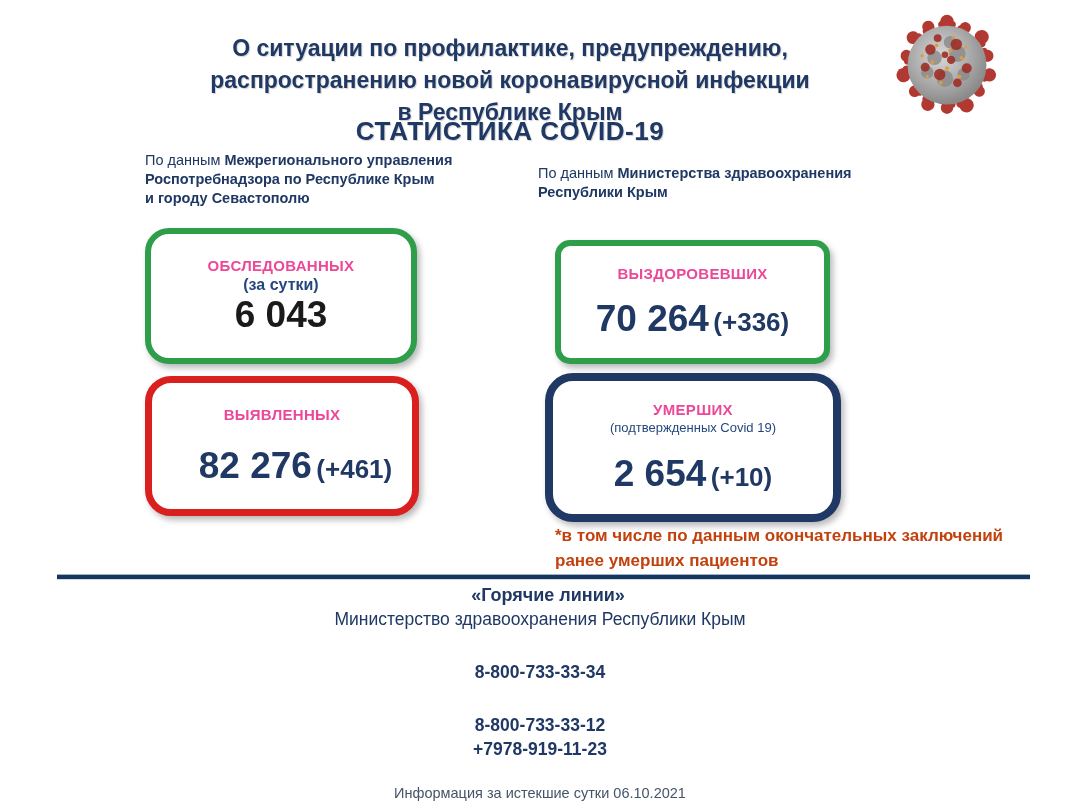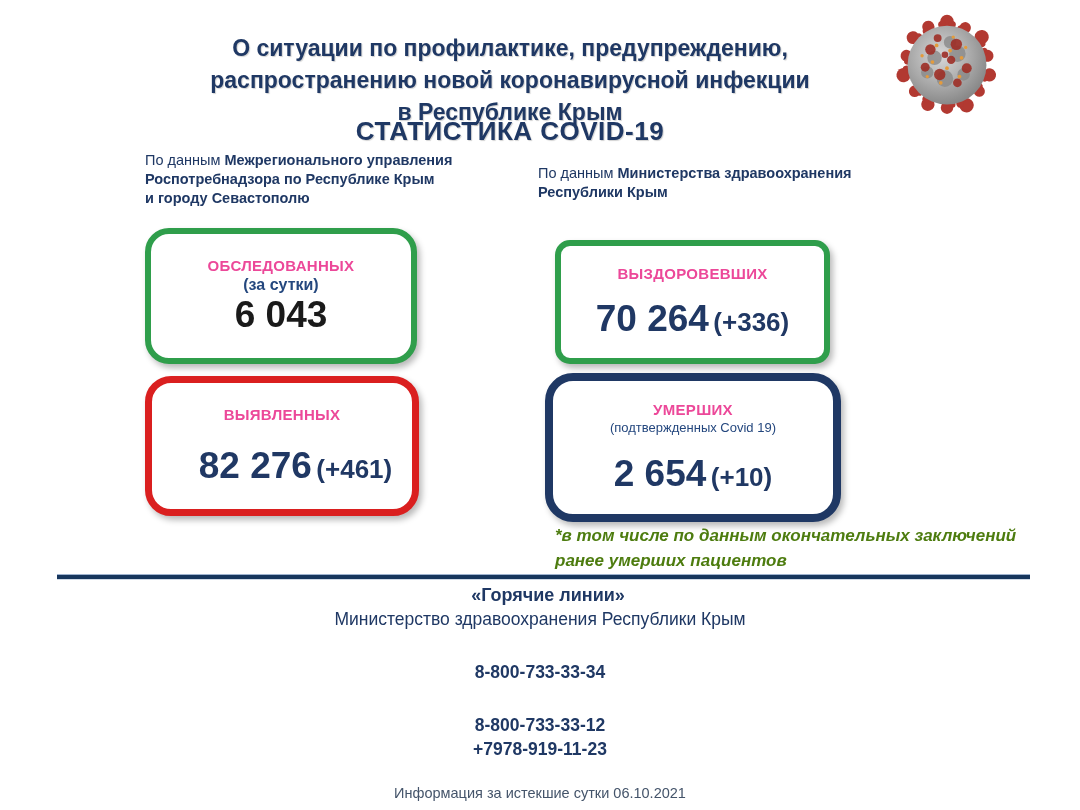--- a/index.html
+++ b/index.html
@@ -45,21 +45,21 @@
   .card-recovered{left:555px;top:240px;width:263px;height:112px;border:6px solid #2f9e4b;border-radius:24px;}
   .card-recovered .valrow{margin-top:16px;}
   .card-detected{left:145px;top:376px;width:260px;height:126px;border:7px solid #a16207;border-radius:26px;}
   .card-detected .valrow{margin-top:22px;}
   .card-deaths{left:545px;top:373px;width:280px;height:133px;border:8px solid #1f3864;border-radius:28px;}
   .card-deaths .sub{font-size:13px;font-weight:400;margin-top:2px;}
   .card-deaths .valrow{margin-top:18px;}
   
   .footnote{
     position:absolute;left:555px;top:523px;width:470px;
-    font-size:17px;font-style:italic;font-weight:600;line-height:25px;color:#4d7c0f;
+    font-size:17px;font-weight:600;line-height:25px;color:#c2410c;
   }
   
   .divider{
     position:absolute;left:57px;top:574px;width:973px;height:4px;
     background:#17365d;border-top:1px solid #9fb3cf;border-bottom:1px solid #cfd9e6;
   }
   
   .footer{position:absolute;left:0;top:583px;width:1080px;text-align:center;color:#1f3864;}
   .hotlines-title{font-size:18px;font-weight:700;line-height:24px;margin-left:16px;}
   .ministry{font-size:17.5px;font-weight:500;line-height:24px;}

